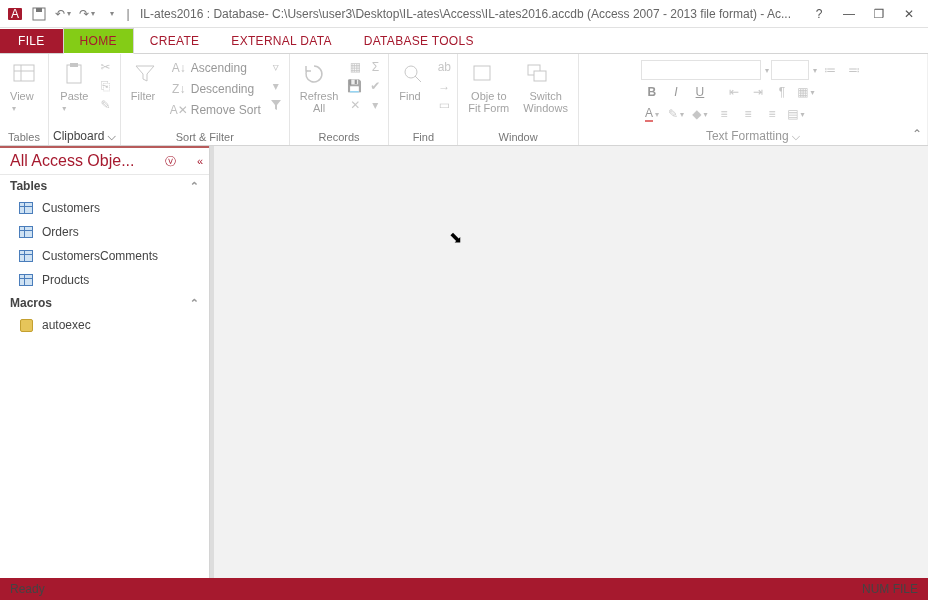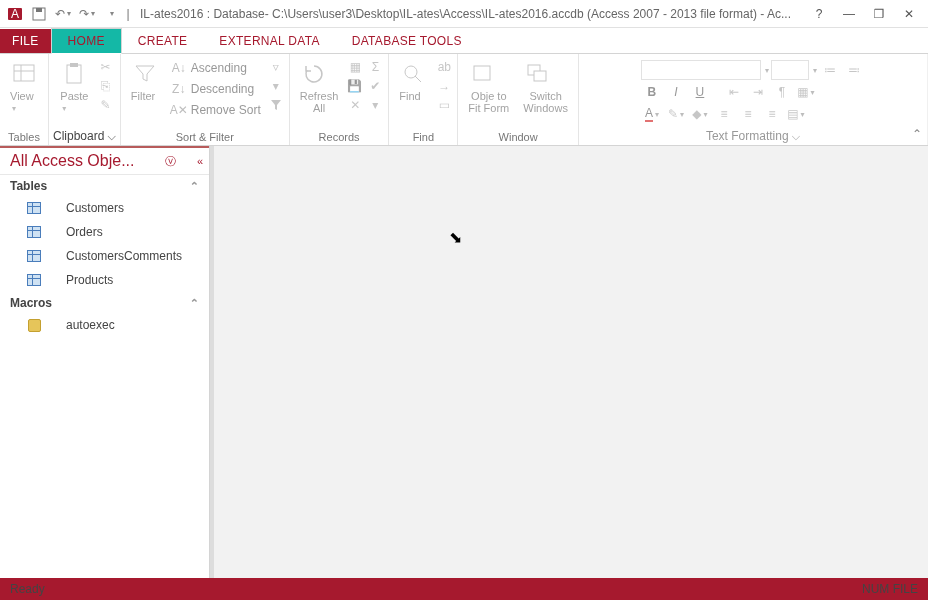--- a/index.html
+++ b/index.html
@@ -5,43 +5,43 @@
 *{margin:0;padding:0;box-sizing:border-box;font-family:"Segoe UI",Tahoma,sans-serif;font-size:12px;color:#444}
 html,body{width:928px;height:600px;overflow:hidden;background:#fff}
 .titlebar{height:28px;background:#fff;display:flex;align-items:center;border-bottom:1px solid #e1e1e1;padding:0 4px}
 .titlebar .qat{display:flex;align-items:center;gap:2px}
 .titlebar .qat-btn{width:22px;height:22px;display:flex;align-items:center;justify-content:center;color:#777}
 .titlebar .title{flex:1;text-align:left;padding-left:8px;color:#666;font-size:12px;white-space:nowrap;overflow:hidden;text-overflow:ellipsis}
 .titlebar .winbtns{display:flex;gap:12px;padding-right:6px}
 .titlebar .winbtn{width:18px;height:18px;display:flex;align-items:center;justify-content:center;color:#555}
 .tabs{height:26px;background:#fff;display:flex;align-items:flex-end;border-bottom:1px solid #d4d4d4}
 .tab{padding:5px 16px;font-size:12px;color:#a6192e;cursor:default;letter-spacing:.3px}
-.tab.file{background:#a6192e;color:#fff;padding:5px 12px}
-.tab.active{border:1px solid #d4d4d4;border-bottom:1px solid #fff;background:#14b8a6;margin-bottom:-1px;color:#a6192e}
+.tab.file{background:#a6192e;color:#fff;padding:5px 18px}
+.tab.active{border:1px solid #d4d4d4;border-bottom:1px solid #fff;background:#84cc16;margin-bottom:-1px;color:#a6192e}
 .ribbon{height:92px;background:#fff;display:flex;border-bottom:1px solid #d4d4d4;position:relative}
 .group{display:flex;flex-direction:column;align-items:center;border-right:1px solid #e5e5e5;padding:2px 4px 0}
 .group-body{flex:1;display:flex;align-items:flex-start;gap:2px;padding-top:2px}
 .group-label{font-size:11px;color:#777;padding:1px 0 2px;text-align:center;width:100%;white-space:nowrap}
 .vbtn{display:flex;flex-direction:column;align-items:flex-start;justify-content:flex-start;padding:2px 6px;gap:2px;min-width:40px}
 .vbtn .ic{width:28px;height:28px;display:flex;align-items:center;justify-content:center;color:#888}
 .vbtn .lbl{font-size:11px;color:#555;text-align:center;line-height:12px;white-space:nowrap}
 .stack{display:flex;flex-direction:column;gap:1px}
 .small-row{display:flex;align-items:center;gap:4px;padding:1px 4px;color:#666;font-size:11px;height:20px;white-space:nowrap}
 .small-row .ic{width:16px;height:16px;display:flex;align-items:center;justify-content:center;color:#888}
 .disabled{opacity:.55}
 .collapse{position:absolute;right:6px;bottom:4px;color:#888}
 .workarea{display:flex;height:calc(600px - 28px - 26px - 92px - 22px)}
 .navpane{width:210px;border-right:1px solid #d4d4d4;background:#fff;display:flex;flex-direction:column}
 .navhead{display:flex;align-items:center;padding:4px 6px 4px 10px;gap:21px;border-bottom:1px solid #e8e8e8;border-top:2px solid #b75b5b}
 .navhead .title{flex:1;font-size:16px;color:#a6192e;white-space:nowrap;overflow:hidden;text-overflow:ellipsis}
 .navhead .ic{color:#a6192e;font-size:11px}
 .section{padding:4px 10px 3px;font-size:12px;color:#555;font-weight:600;display:flex;align-items:center}
 .section .sp{flex:1}
 .section .chev{color:#999;font-size:11px}
-.navitem{display:flex;align-items:center;gap:24px;padding:4px 10px 4px 26px;font-size:12px;color:#444}
+.navitem{display:flex;align-items:center;gap:8px;padding:4px 10px 4px 18px;font-size:12px;color:#444}
 .navitem .ic{width:16px;height:16px;display:flex;align-items:center;justify-content:center}
 .navitem.selected{background:#f9c3c0}
 .table-ic{display:inline-block;width:14px;height:12px;border:1px solid #4a7dbb;background:linear-gradient(#cfe2f3,#cfe2f3);position:relative}
 .table-ic:before{content:"";position:absolute;left:0;right:0;top:3px;height:1px;background:#4a7dbb}
 .table-ic:after{content:"";position:absolute;top:0;bottom:0;left:4px;width:1px;background:#4a7dbb}
 .macro-ic{display:inline-block;width:13px;height:13px;background:#e6c55a;border:1px solid #c4a030;border-radius:2px}
 .canvas{flex:1;background:#f2f2f2;position:relative;border-left:4px solid #ddd}
 .cursor{position:absolute;left:235px;top:82px;font-size:16px;color:#000}
 .statusbar{height:22px;background:#a6192e;color:#fff;display:flex;align-items:center;padding:0 10px;font-size:12px}
 .statusbar .sp{flex:1}

